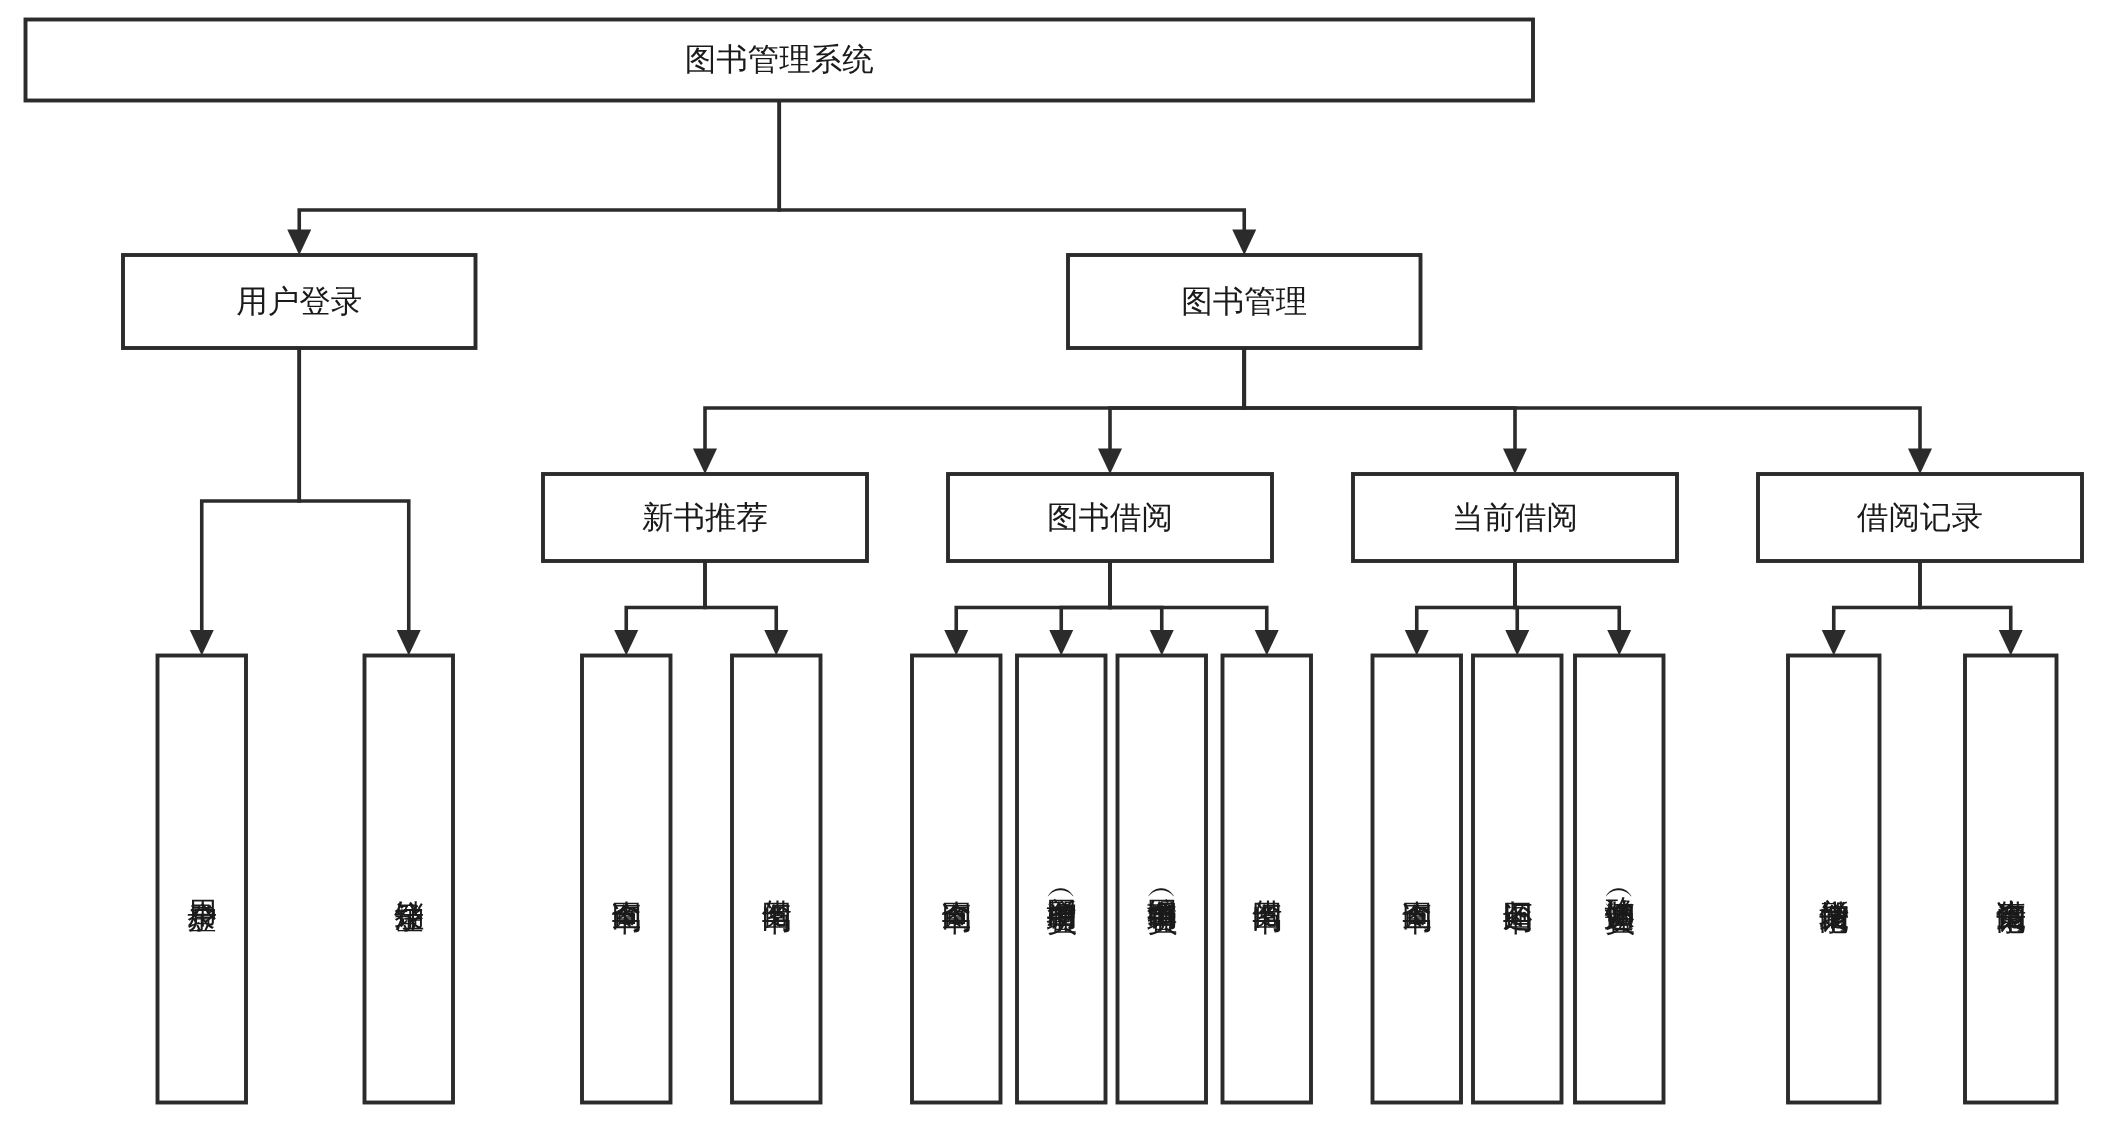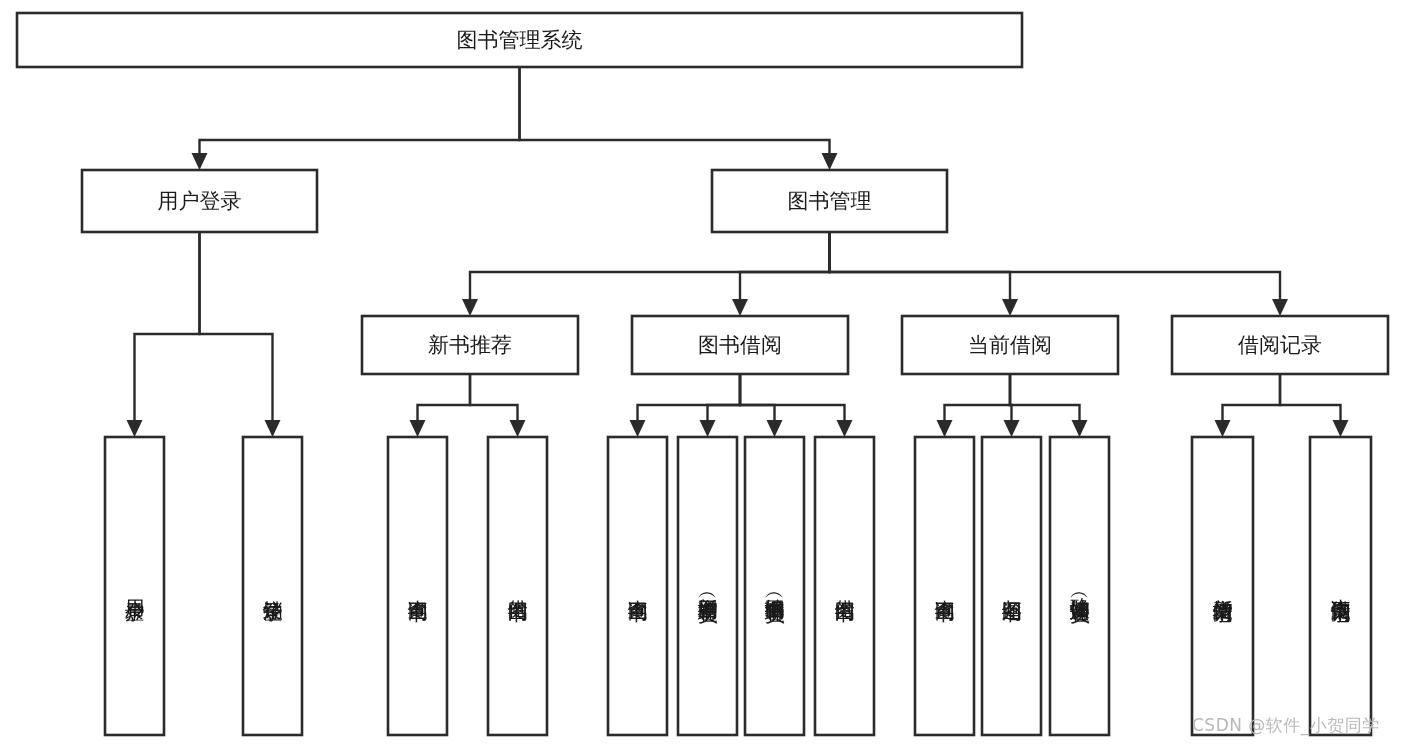--- a/index.html
+++ b/index.html
@@ -159,14 +159,13 @@
       <div class="node-label-v" style="left: 608px; top: 437px; width: 59px; height: 298px;">查询图书</div>
       <div class="node-label-v" style="left: 678px; top: 437px; width: 59px; height: 298px;">新增图书（管理员）</div>
       <div class="node-label-v" style="left: 745px; top: 437px; width: 59px; height: 298px;">编辑图书（管理员）</div>
       <div class="node-label-v" style="left: 815px; top: 437px; width: 59px; height: 298px;">借阅图书</div>
       <div class="node-label-v" style="left: 915px; top: 437px; width: 59px; height: 298px;">查询图书</div>
       <div class="node-label-v" style="left: 982px; top: 437px; width: 59px; height: 298px;">归还图书</div>
       <div class="node-label-v" style="left: 1050px; top: 437px; width: 59px; height: 298px;">确认归还（管理员）</div>
       <div class="node-label-v" style="left: 1192px; top: 437px; width: 61px; height: 298px;">新增借阅记录</div>
       <div class="node-label-v" style="left: 1310px; top: 437px; width: 61px; height: 298px;">查询借阅记录</div>
     </div>
-  <div class="watermark" id="watermark" style="left: 1192px; top: 714px;">CSDN @软件_小贺同学</div>
 </div>
 
 </body></html>

